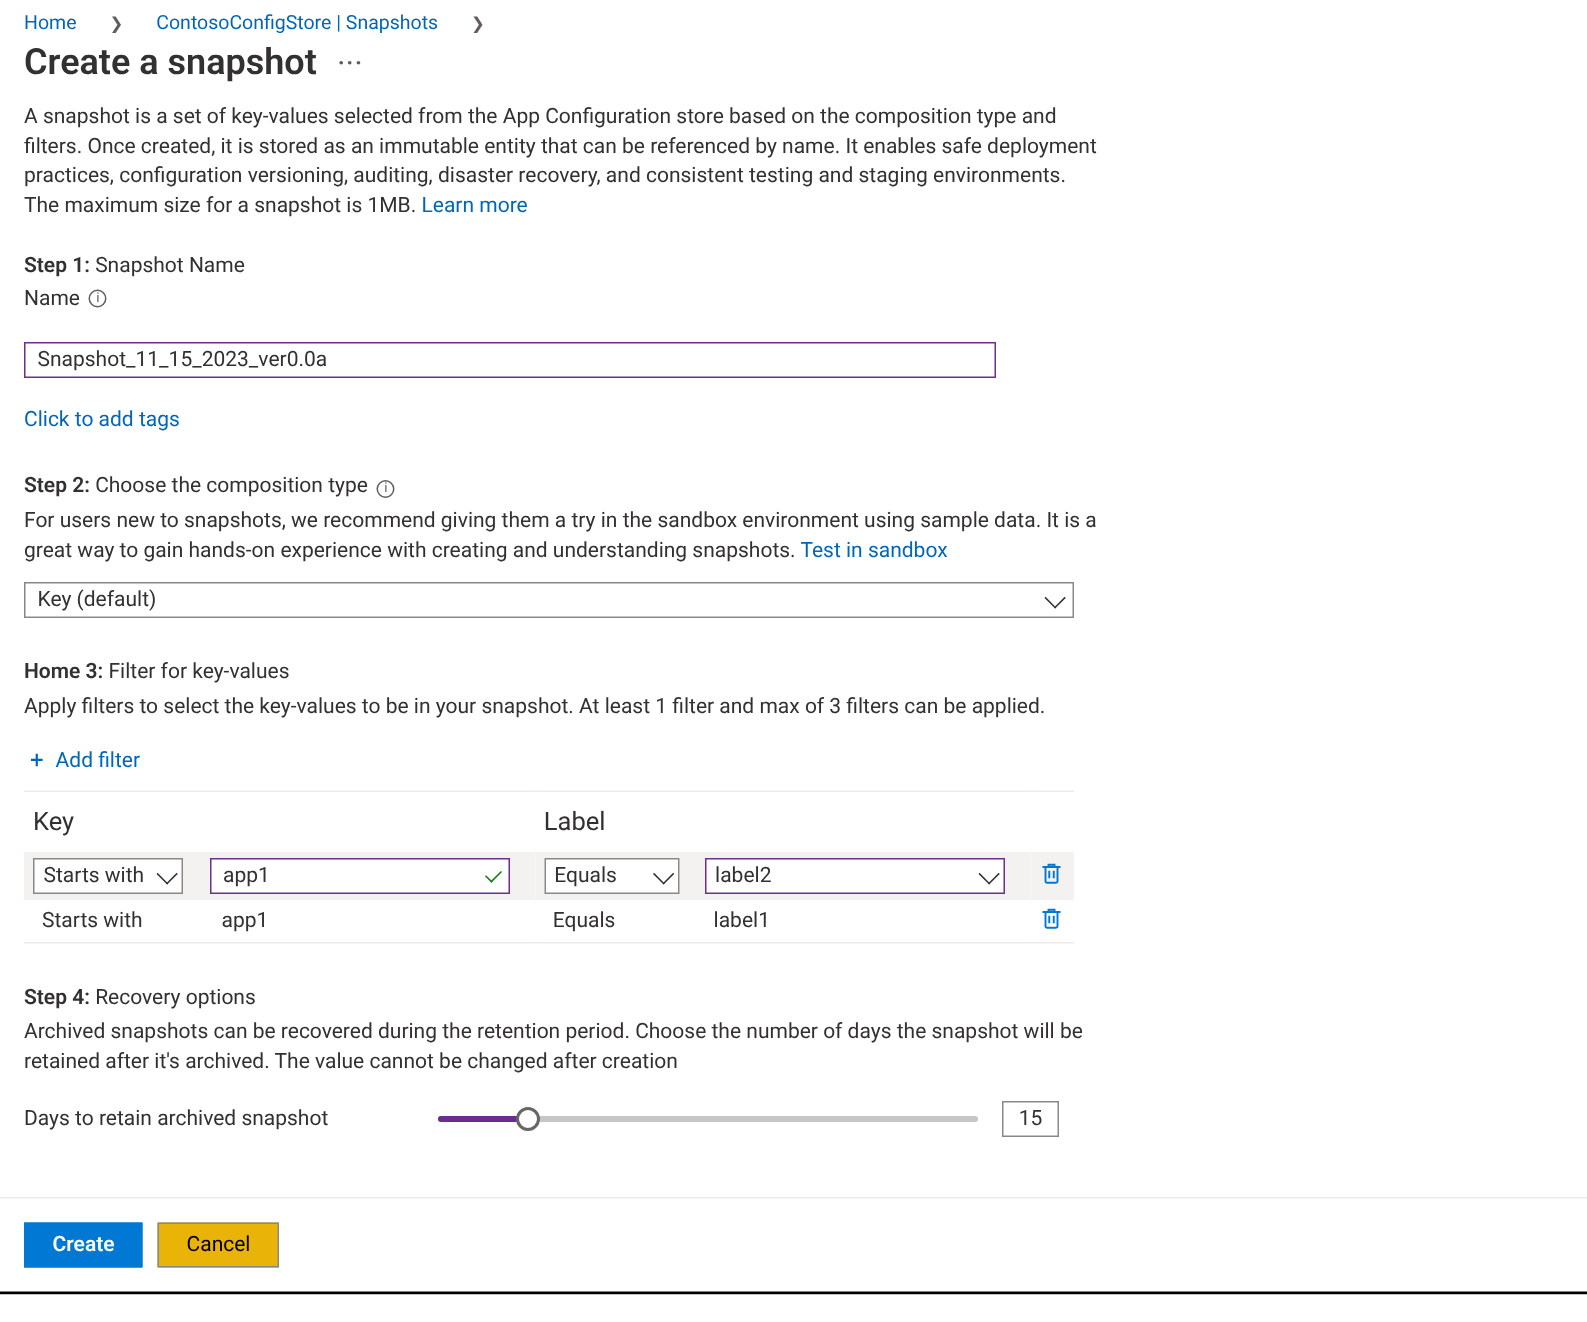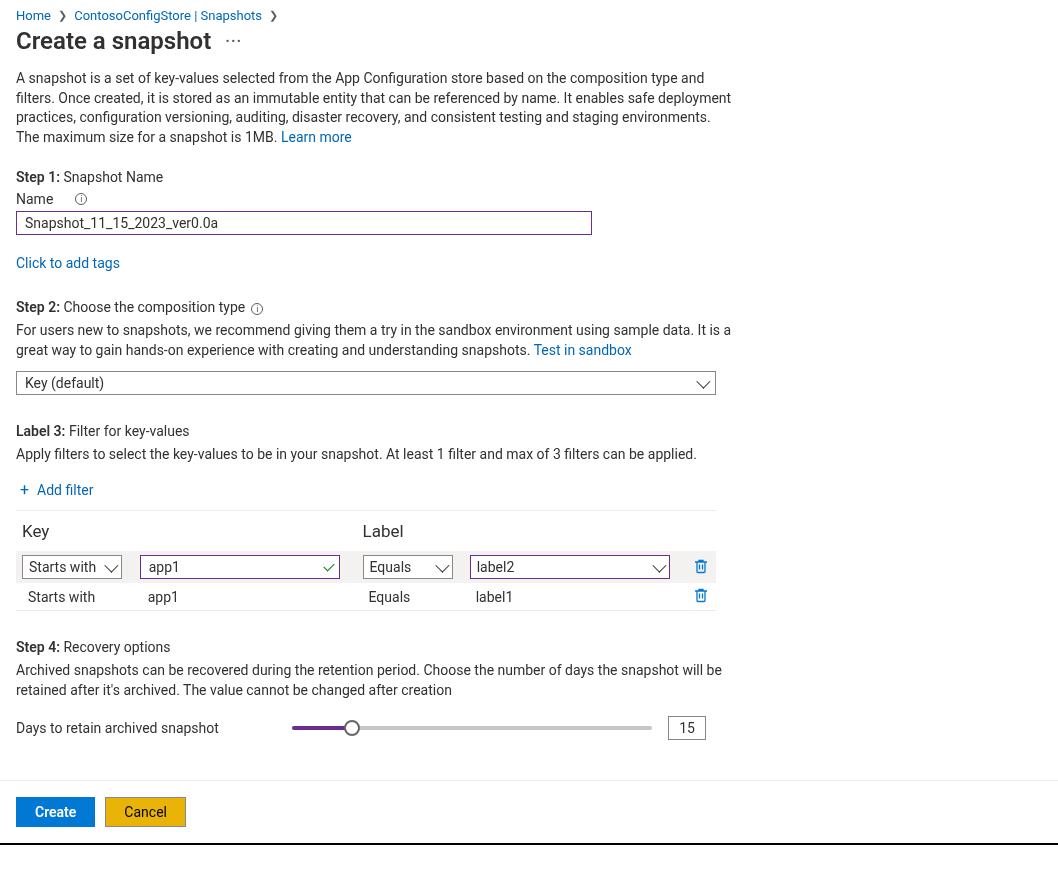--- a/index.html
+++ b/index.html
@@ -20,56 +20,56 @@
     color: var(--text);
     background: #fff;
   }
   .page {
     padding: 8px 16px 0 16px;
     max-width: 1058px;
   }
   .breadcrumb {
     display: flex;
     align-items: center;
-    gap: 7px;
+    gap: 22px;
     font-size: 13px;
     margin-bottom: 4px;
   }
   .breadcrumb a { color: var(--link); text-decoration: none; }
   .breadcrumb .chev { color: var(--muted); font-size: 11px; }
   h1.title {
     font-size: 24px;
     font-weight: 600;
     margin: 4px 0 8px 0;
     display: flex;
     align-items: center;
     gap: 14px;
   }
   .more { color: var(--muted); font-size: 16px; cursor: pointer; letter-spacing: 1px;}
   .desc { max-width: 720px; line-height: 1.4; margin-bottom: 22px; }
   .desc a, a.link { color: var(--link); text-decoration: none; }
   .step-label { font-weight: 400; margin-bottom: 6px; }
   .step-label b { font-weight: 600; }
   .section { margin-bottom: 28px; max-width: 720px; }
-  .field-label { display: flex; align-items: center; gap: 22px; margin-bottom: 4px; }
+  .field-label { display: flex; align-items: center; gap: 6px; margin-bottom: 21px; }
   .info-icon {
     display: inline-flex; align-items: center; justify-content: center;
     width: 12px; height: 12px; border: 1px solid var(--muted); border-radius: 50%;
     font-size: 9px; color: var(--muted); line-height: 1;
   }
   input.text, .select-box, .combo, .filter-input, .num-box {
     font-family: inherit;
     font-size: 14px;
     color: var(--text);
     border: 1px solid var(--border);
     background: #fff;
     padding: 4px 8px;
     height: 24px;
   }
-  input.text { width: 576px; }
+  input.text { width: 648px; }
   input.text.active { border-color: var(--purple); }
   .select-box {
     width: 700px;
     display: flex; justify-content: space-between; align-items: center;
     cursor: pointer;
   }
   .chev-down {
     width: 10px; height: 10px;
     border-right: 1.5px solid var(--text);
     border-bottom: 1.5px solid var(--text);
@@ -200,21 +200,21 @@
       <a class="link">Test in sandbox</a>
     </div>
     <div class="select-box">
       <span>Key (default)</span>
       <span class="chev-down"></span>
     </div>
   </div>
 
   <div class="section">
     <div class="step-label">
-      <b>Label 3:</b><span> Filter for key-values</span>
+      <b>Home 3:</b><span> Filter for key-values</span>
     </div>
     <div class="help-text">Apply filters to select the key-values to be in your snapshot. At least 1 filter and max of 3 filters can be applied.</div>
     <div class="add-filter">
       <span class="plus">+</span>
       <span>Add filter</span>
     </div>
 
     <table class="filters">
       <thead>
         <tr>

